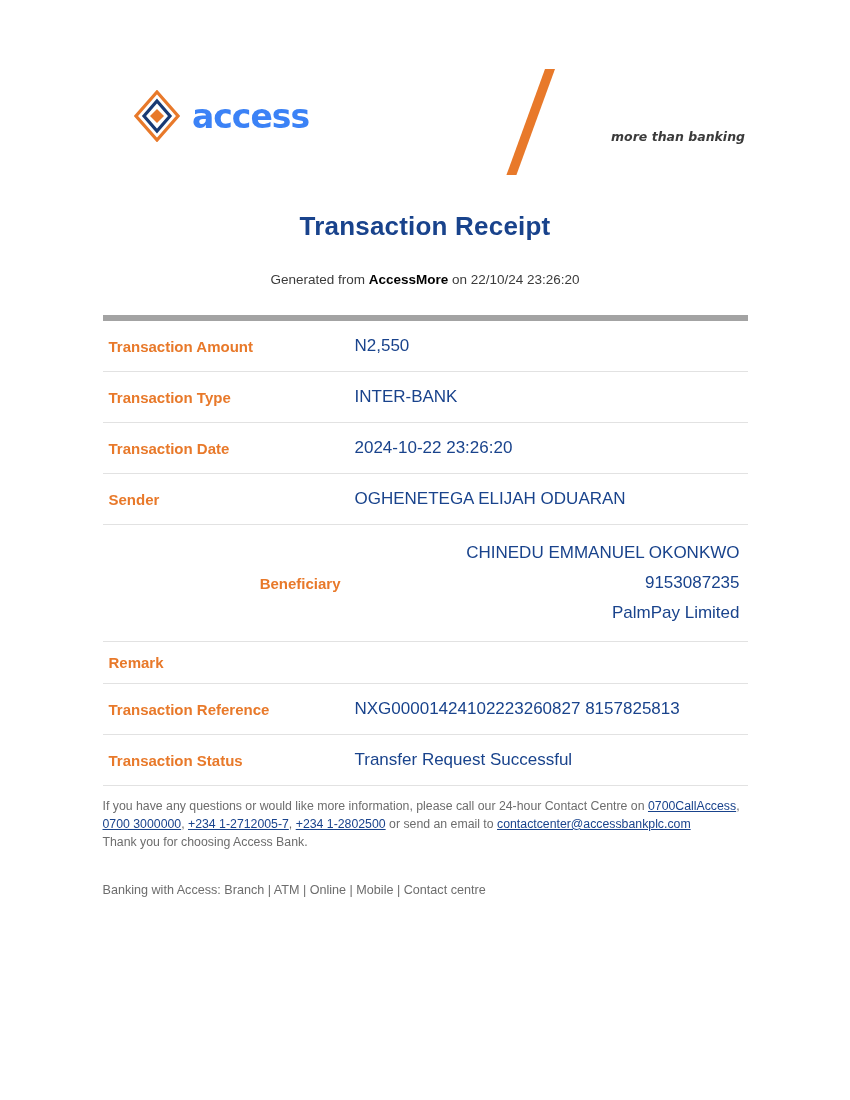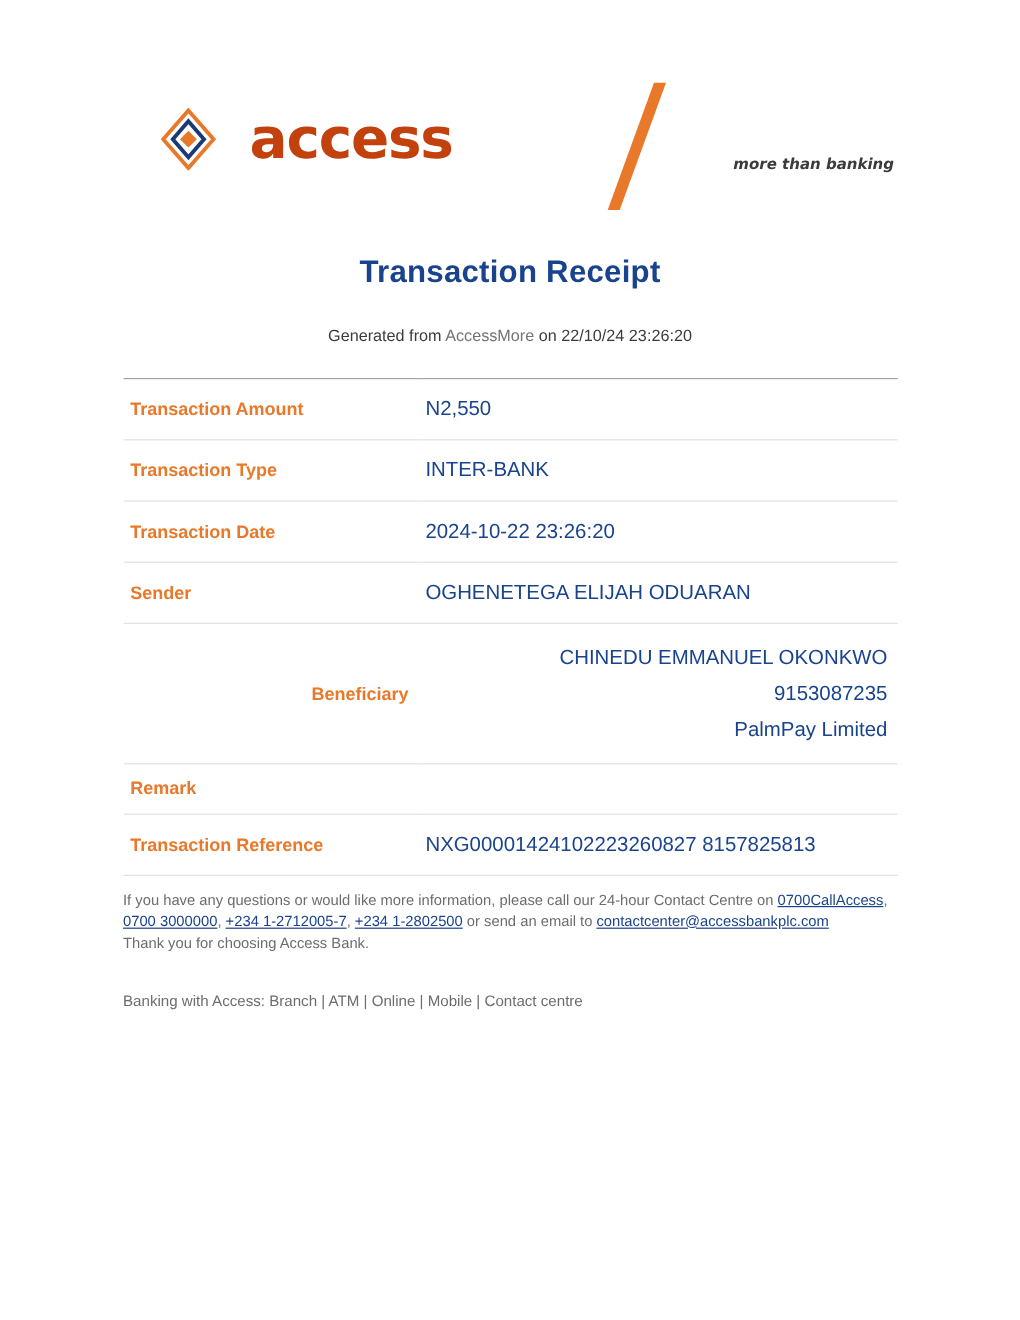--- a/index.html
+++ b/index.html
@@ -38,26 +38,25 @@
   }
   .logo-mark {
     width: 46px;
     height: 52px;
     position: relative;
     margin-right: 12px;
   }
   .logo-mark svg { display: block; }
   .logo-word {
     font-family: "DejaVu Sans", sans-serif;
-    font-size: 47px;
-    font-weight: bold;
-    color: #c2410c;
+    font-size: 33px;
+    font-weight: bold;
+    color: #3b82f6;
     letter-spacing: -1px;
     line-height: 1;
-    margin-left: 16px;
   }
   .tagline-block {
     position: absolute;
     right: 105px;
     top: 20px;
     width: 200px;
     height: 120px;
     font-style: italic;
   }
   .tagline-slash {
@@ -90,30 +89,30 @@
     color: #19438c;
     margin: 36px 0 0 0;
     letter-spacing: 0.2px;
   }
   .subtitle {
     text-align: center;
     font-size: 13.5px;
     color: #3b3b3b;
     margin: 30px 0 0 0;
   }
-  .subtitle b { font-weight: normal; color: #737373; }
+  .subtitle b { font-weight: bold; color: #000000; }
 
   
   .table {
     margin: 28px auto 0 auto;
     width: 645px;
     border-collapse: collapse;
   }
   .table tr { border-bottom: 1px solid #e2e2e2; }
-  .table tr:first-child { border-top: 1px solid #a3a3a3; }
+  .table tr:first-child { border-top: 6px solid #a3a3a3; }
   .table td {
     padding: 15px 8px 15px 6px;
     vertical-align: middle;
   }
   .lbl {
     width: 232px;
     color: #e8792a;
     font-weight: bold;
     font-size: 15px;
     white-space: nowrap;
@@ -203,20 +202,24 @@
       </td>
     </tr>
     <tr class="row-remark">
       <td class="lbl">Remark</td>
       <td class="val"></td>
     </tr>
     <tr>
       <td class="lbl">Transaction Reference</td>
       <td class="val">NXG00001424102223260827 8157825813</td>
     </tr>
+    <tr>
+      <td class="lbl">Transaction Status</td>
+      <td class="val">Transfer Request Successful</td>
+    </tr>
   </tbody>
     </table>
 
   <div class="footer">
     <span>If you have any questions or would like more information, please call our 24-hour Contact Centre on </span><a href="#">0700CallAccess</a><span>, </span><a href="#">0700 3000000</a><span>, </span><a href="#">+234 1-2712005-7</a><span>, </span><a href="#">+234 1-2802500</a><span> or send an email to </span><a href="#">contactcenter@accessbankplc.com</a>
     <div class="thanks">Thank you for choosing Access Bank.</div>
   </div>
 
   <div class="footer-note">Banking with Access: Branch | ATM | Online | Mobile | Contact centre</div>
 

